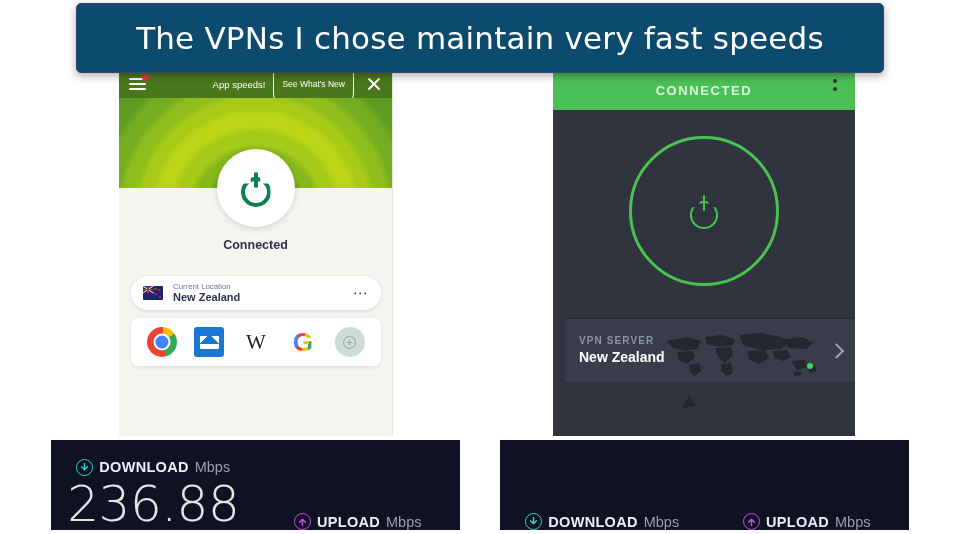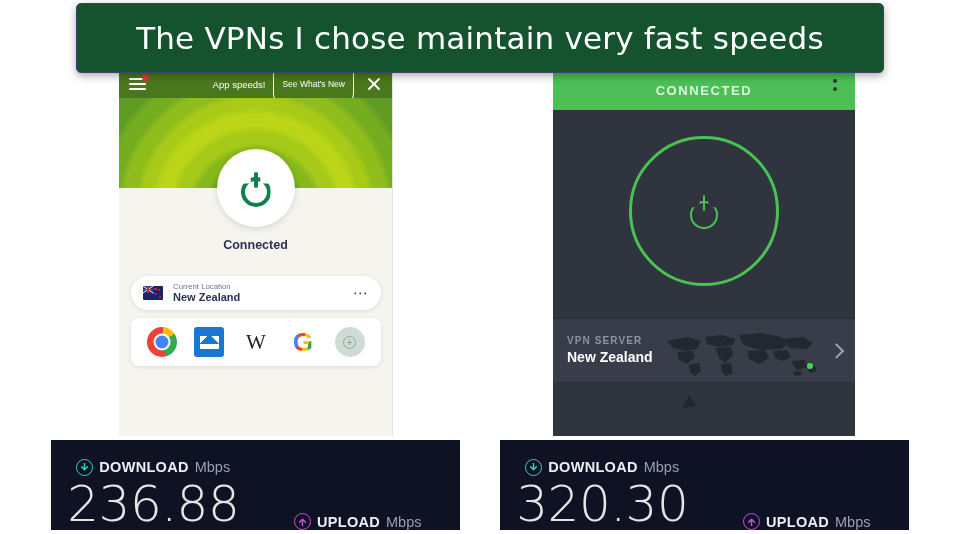--- a/index.html
+++ b/index.html
@@ -7,21 +7,21 @@
     width: 960px; height: 534px;
     background: #ffffff;
     font-family: "Liberation Sans", sans-serif;
     overflow: hidden;
   }
   .stage { position: relative; width: 960px; height: 534px; background:#fff; }
 
   
   .banner {
     position: absolute; left: 76px; top: 3px; width: 808px; height: 70px;
-    background: #14532d; border-radius: 5px;
+    background: #0c4a6e; border-radius: 5px;
     display: flex; align-items: center; justify-content: center;
     box-shadow: 0 3px 8px rgba(0,0,0,.33);
     border: 1px solid #3b4370;
     z-index: 40;
   }
   .banner-text {
     color: #ffffff; font-size: 31px; letter-spacing: .2px;
     font-family: "DejaVu Sans", sans-serif; font-weight: 400;
     white-space: nowrap;
   }
@@ -205,21 +205,21 @@
   .ar-power .ring {
     position:absolute; left:3px; top:8px; width: 28px; height: 28px;
     border: 2.4px solid #49c254; border-radius: 50%;
     clip-path: polygon(0% 22%, 34% 22%, 34% 0%, 66% 0%, 66% 22%, 100% 22%, 100% 100%, 0% 100%);
   }
   .ar-power .bar {
     position:absolute; left: 15.8px; top: 2px; width: 2.4px; height: 16px; background:#49c254; border-radius:2px;
   }
 
   .ar-row {
-    position: absolute; left: 0; right: 0; background: #383d49;
+    position: absolute; left: 12px; right: 0; background: #383d49;
     border-top: 1px solid #2b2f39; border-bottom: 1px solid #2b2f39;
   }
   .ar-server { top: 248px; height: 65px; display:flex; align-items:center; padding: 0 14px; }
   .ar-server-txt { line-height: 1.35; z-index: 3; }
   .ar-server-label { font-size: 10px; color:#8d93a3; letter-spacing: 1.1px; font-weight:600; }
   .ar-server-value { font-size: 14px; color:#ffffff; font-weight: 600; }
   .ar-map {
     position:absolute; right: 34px; top: 12px; width: 160px; height: 46px; opacity: .95;
   }
   .ar-map svg { width: 100%; height: 100%; display:block; }
@@ -418,21 +418,20 @@
     <div class="sp-col">
       <div class="sp-head">
         <span class="sp-icon dl">
           <svg viewBox="0 0 10 10">
               <path d="M5 0 V7 M1.8 4.2 L5 7.6 L8.2 4.2" stroke="currentColor" stroke-width="1.6" fill="none" stroke-linecap="round" stroke-linejoin="round"></path>
             </svg>
         </span>
         <span class="sp-label">DOWNLOAD</span>
         <span class="sp-unit">Mbps</span>
       </div>
-      <div class="sp-value">320.30</div>
     </div>
     <div class="sp-col">
       <div class="sp-head">
         <span class="sp-icon ul">
           <svg viewBox="0 0 10 10">
               <path d="M5 10 V3 M1.8 5.8 L5 2.4 L8.2 5.8" stroke="currentColor" stroke-width="1.6" fill="none" stroke-linecap="round" stroke-linejoin="round"></path>
             </svg>
         </span>
         <span class="sp-label">UPLOAD</span>
         <span class="sp-unit">Mbps</span>

